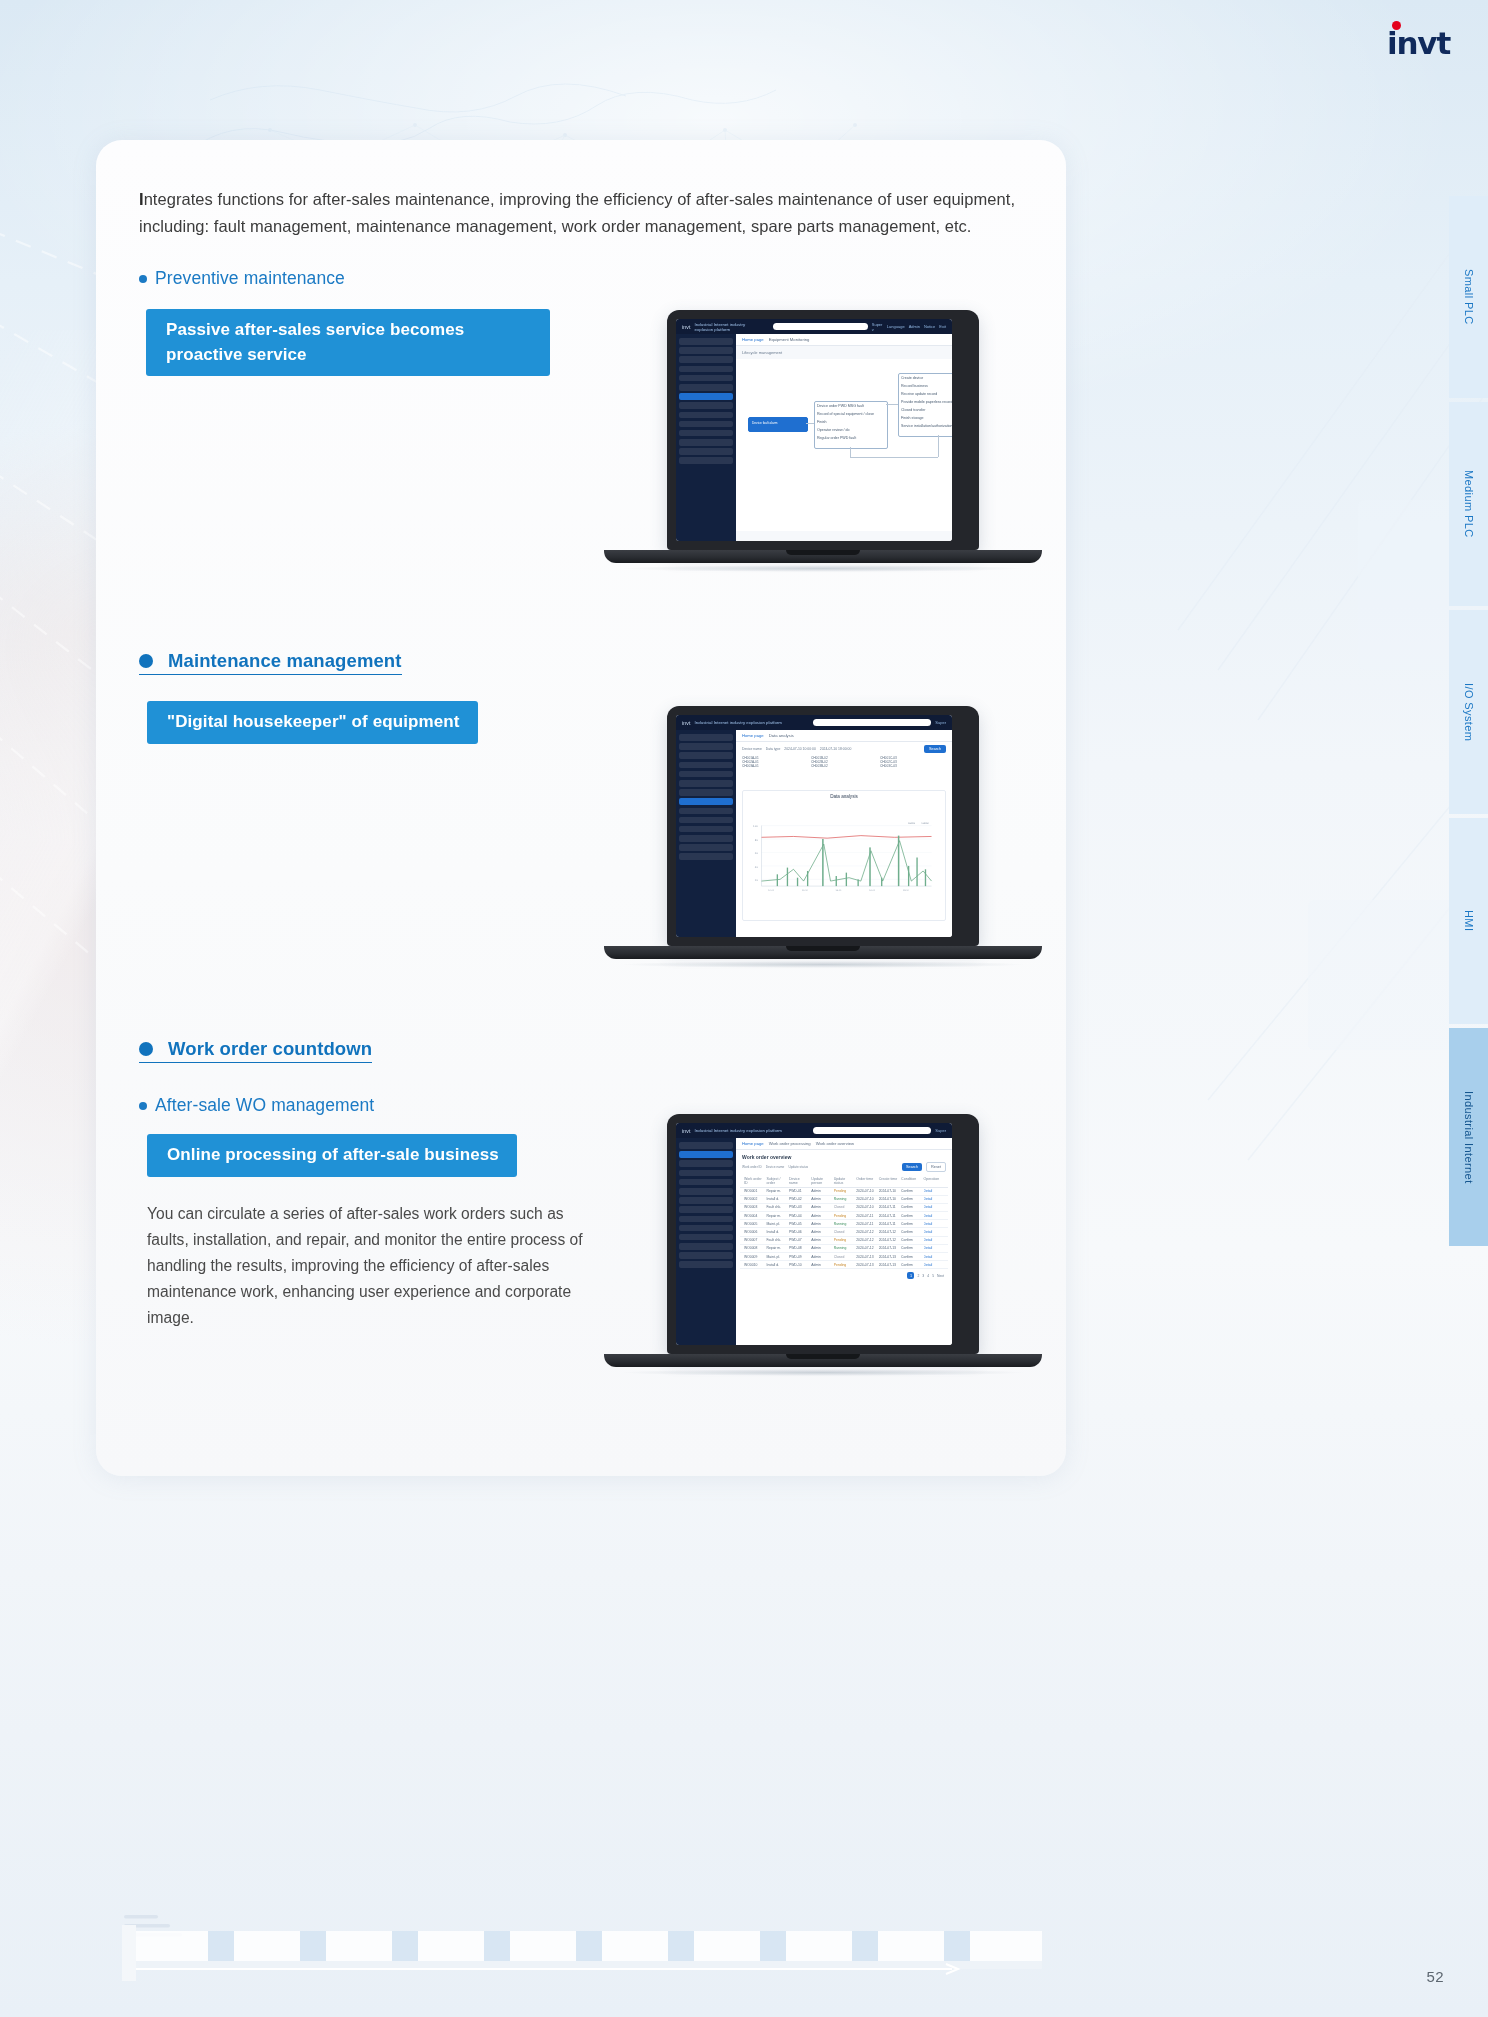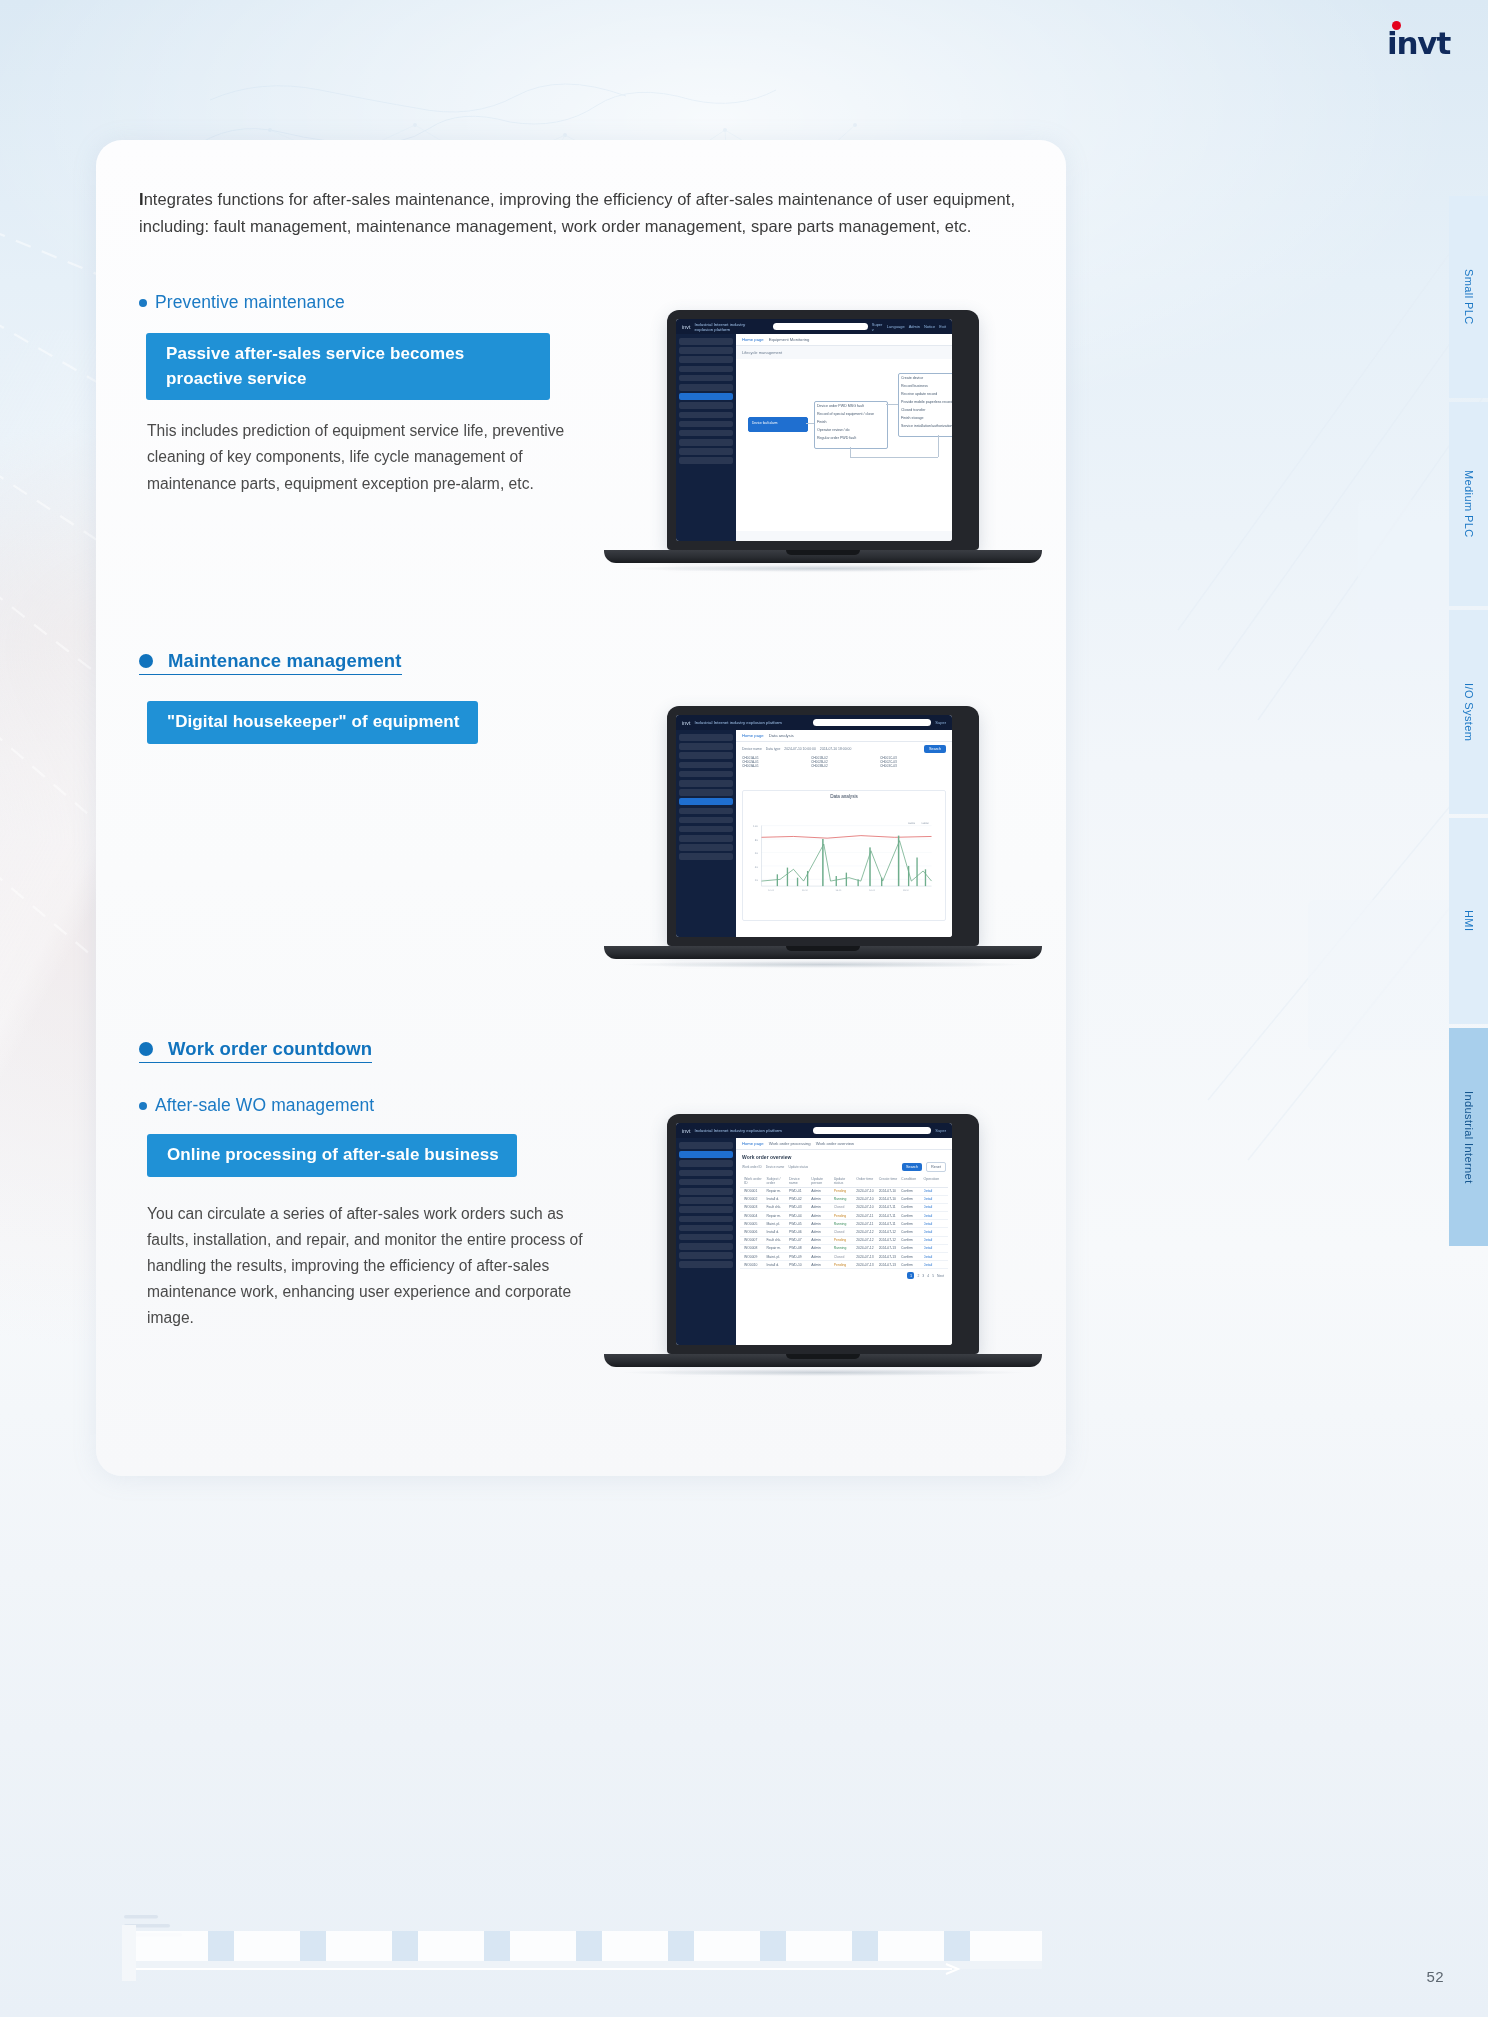--- a/index.html
+++ b/index.html
@@ -76,21 +76,21 @@
     font-size:16.5px;line-height:1.62;color:#3c3c3c;
     letter-spacing:.05px;
   }
   #intro .lead{font-weight:700;color:#2b2b2b;}
 
   
   .sec{position:absolute;}
 
   .h-minor{
     display:flex;align-items:center;gap:8px;
-    font-size:17.5px;color:#1b7ac4;letter-spacing:.1px;margin-top:24px;
+    font-size:17.5px;color:#1b7ac4;letter-spacing:.1px;
   }
   .h-minor .bul{width:8px;height:8px;border-radius:50%;background:#1b7ac4;flex:none;}
 
   .h-major{
     display:inline-flex;align-items:center;gap:15px;
     font-size:18.5px;font-weight:700;color:#1173bd;letter-spacing:.1px;
     border-bottom:1.6px solid #1173bd;
     padding-bottom:2px;
   }
   .h-major .bul{width:14px;height:14px;border-radius:50%;background:#1173bd;flex:none;}
@@ -296,21 +296,20 @@
 <div id="intro"><span class="lead">I</span><span>ntegrates functions for after-sales maintenance, improving the efficiency of after-sales maintenance of user equipment, including: fault management, maintenance management, work order management, spare parts management, etc.</span></div>
 
 <div class="sec" style="left:139px;top:268px;">
   <div class="h-minor">
     <span class="bul"></span>
     <span>Preventive maintenance</span>
   </div>
   <div style="margin-top:20px;margin-left:7px;">
     <div class="badge two-line">Passive after-sales service becomes proactive service</div>
   </div>
-  <div class="body-txt" style="margin-top:18px;margin-left:8px;width:442px;">This includes prediction of equipment service life, preventive cleaning of key components, life cycle management of maintenance parts, equipment exception pre-alarm, etc.</div>
 </div>
 
 <div class="sec" style="left:139px;top:650px;">
   <div class="h-major">
     <span class="bul"></span>
     <span>Maintenance management</span>
   </div>
   <div style="margin-top:26px;margin-left:8px;">
     <div class="badge">"Digital housekeeper" of equipment</div>
   </div>

